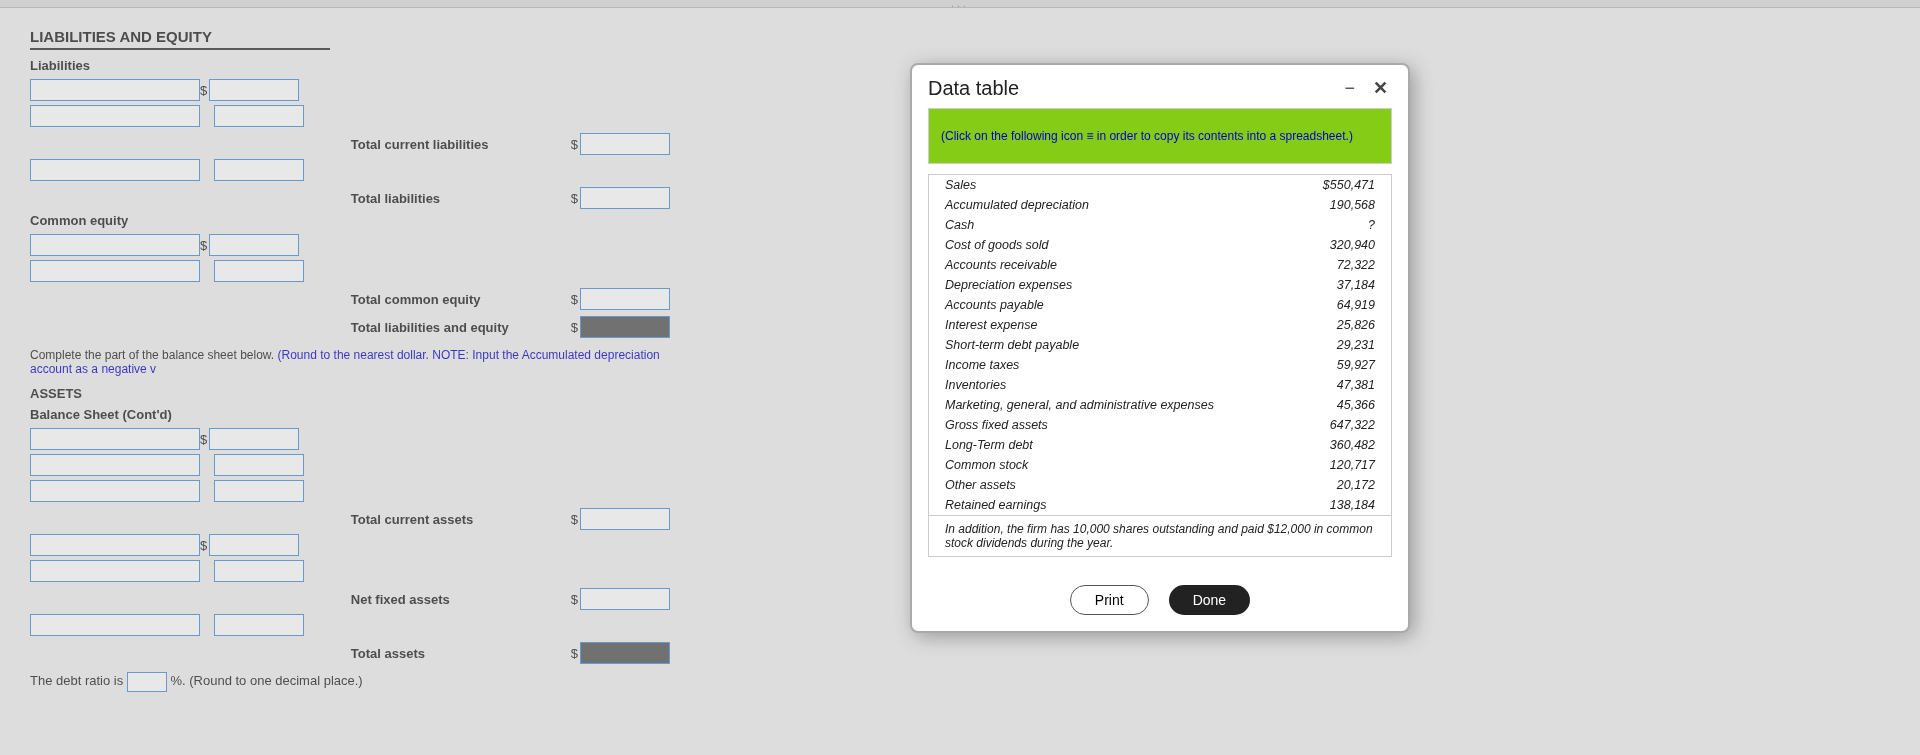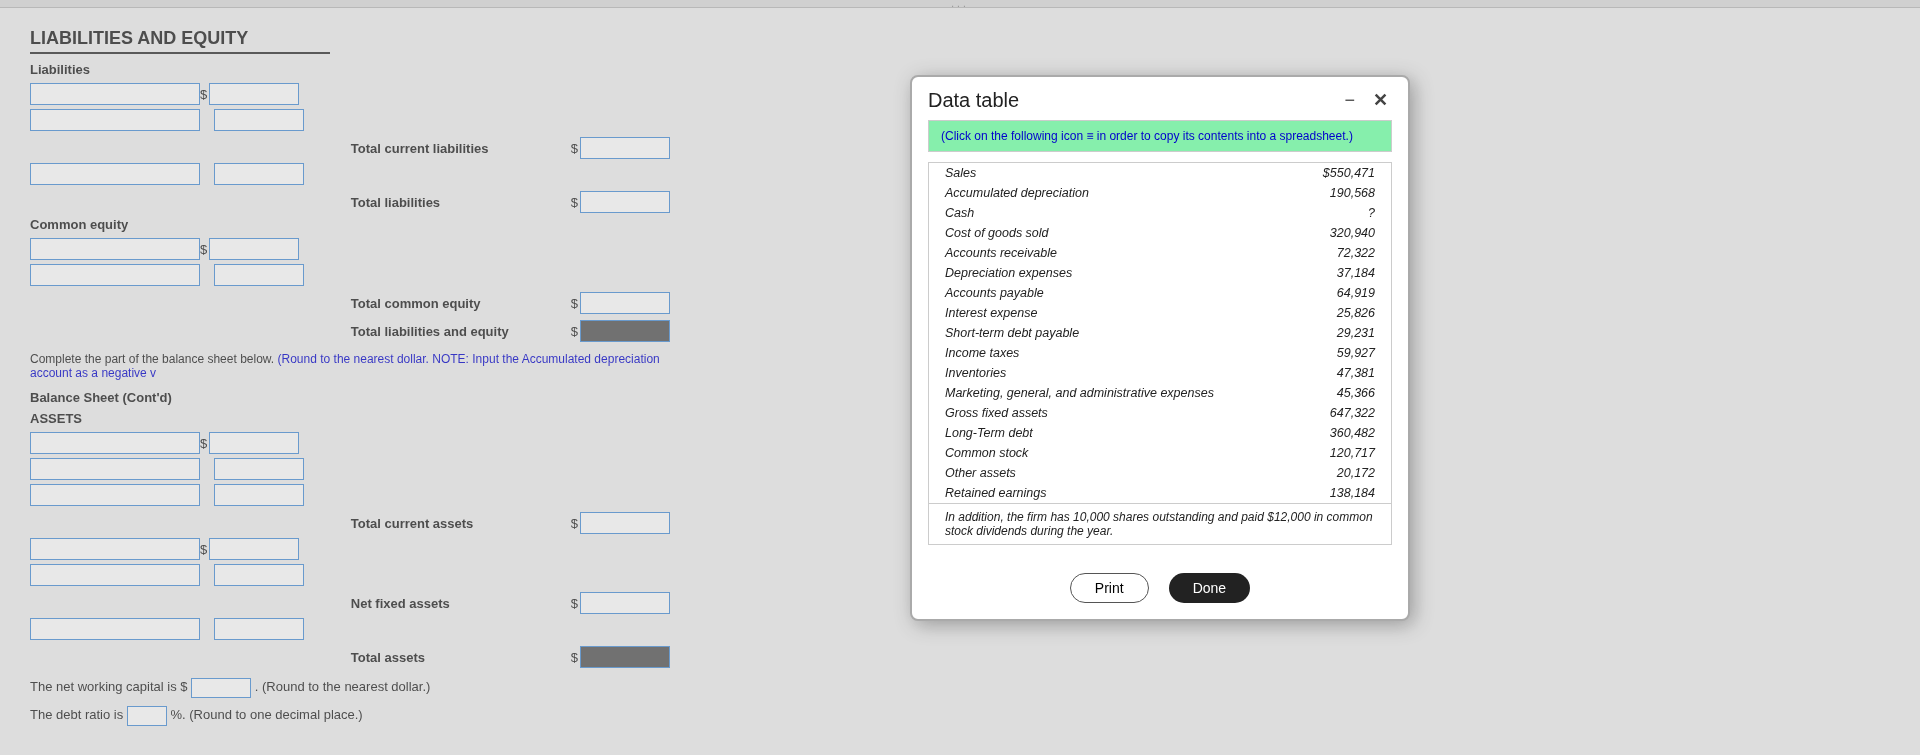--- a/index.html
+++ b/index.html
@@ -10,21 +10,21 @@
       color: #222;
       min-height: 755px;
       position: relative;
     }
     .main-content {
       padding: 20px 30px;
       max-width: 700px;
     }
     .section-title {
       font-weight: bold;
-      font-size: 18px;
+      font-size: 15px;
       border-bottom: 2px solid #333;
       padding-bottom: 3px;
       margin-bottom: 8px;
       display: inline-block;
       min-width: 300px;
     }
     .subsection-title {
       font-weight: bold;
       margin-bottom: 6px;
     }
@@ -182,24 +182,24 @@
       color: #444;
       background: none;
       border: none;
       padding: 0 4px;
       line-height: 1;
       font-weight: bold;
     }
     .modal-instruction {
       margin: 0 16px 10px 16px;
       border: 1px solid #ccc;
-      padding: 8px 12px;
+      padding: 20px 12px;
       font-size: 12px;
       color: #0000cc;
-      background: #86efac;
+      background: #84cc16;
     }
     .data-table-container {
       margin: 0 16px 16px 16px;
       border: 1px solid #ccc;
       font-style: italic;
     }
     .data-table {
       width: 100%;
       border-collapse: collapse;
     }
@@ -334,22 +334,22 @@
       <input class="total-input-dark" type="text" style="">
     </div>
   </div>
 
   <div class="instruction-text">
     <span>Complete the part of the balance sheet below.</span>
     <span class="blue-link">(Round to the nearest dollar. NOTE: Input the Accumulated depreciation  account as a negative v</span>
   </div>
 
   <div class="balance-sheet-cont">
+    <div class="subsection-title">ASSETS</div>
     <div class="subsection-title">Balance Sheet (Cont'd)</div>
-    <div class="subsection-title">ASSETS</div>
 
     <div class="form-row">
       <input class="input-box-wide" type="text" style="">
       <span class="dollar-sign">$</span>
       <input class="input-box" type="text" style="">
     </div>
     <div class="form-row">
       <input class="input-box-wide" type="text" style="">
       <input class="input-box" type="text" style="margin-left: 14px;">
     </div>
@@ -385,25 +385,20 @@
       <input class="input-box" type="text" style="margin-left: 14px;">
     </div>
 
     <div class="total-row">
       <label>Total assets</label>
       <span class="dollar-sign">$</span>
       <input class="total-input-dark" type="text" style="">
     </div>
   </div>
 
-  <div class="net-working-capital">
-    <span>The net working capital is $</span>
-    <input class="inline-input" type="text" style="border: 1.5px solid rgb(74, 144, 217); height: 20px; width: 60px; vertical-align: middle; padding: 0px 2px;">
-    <span>. (Round to the nearest dollar.)</span>
-  </div>
 
   <div class="debt-ratio">
     <span>The debt ratio is </span>
     <input class="inline-input" type="text" style="border: 1.5px solid rgb(74, 144, 217); height: 20px; width: 40px; vertical-align: middle; padding: 0px 2px;">
     <span>%. (Round to one decimal place.)</span>
   </div>
 
 </div>
 
 <div class="modal-overlay">

